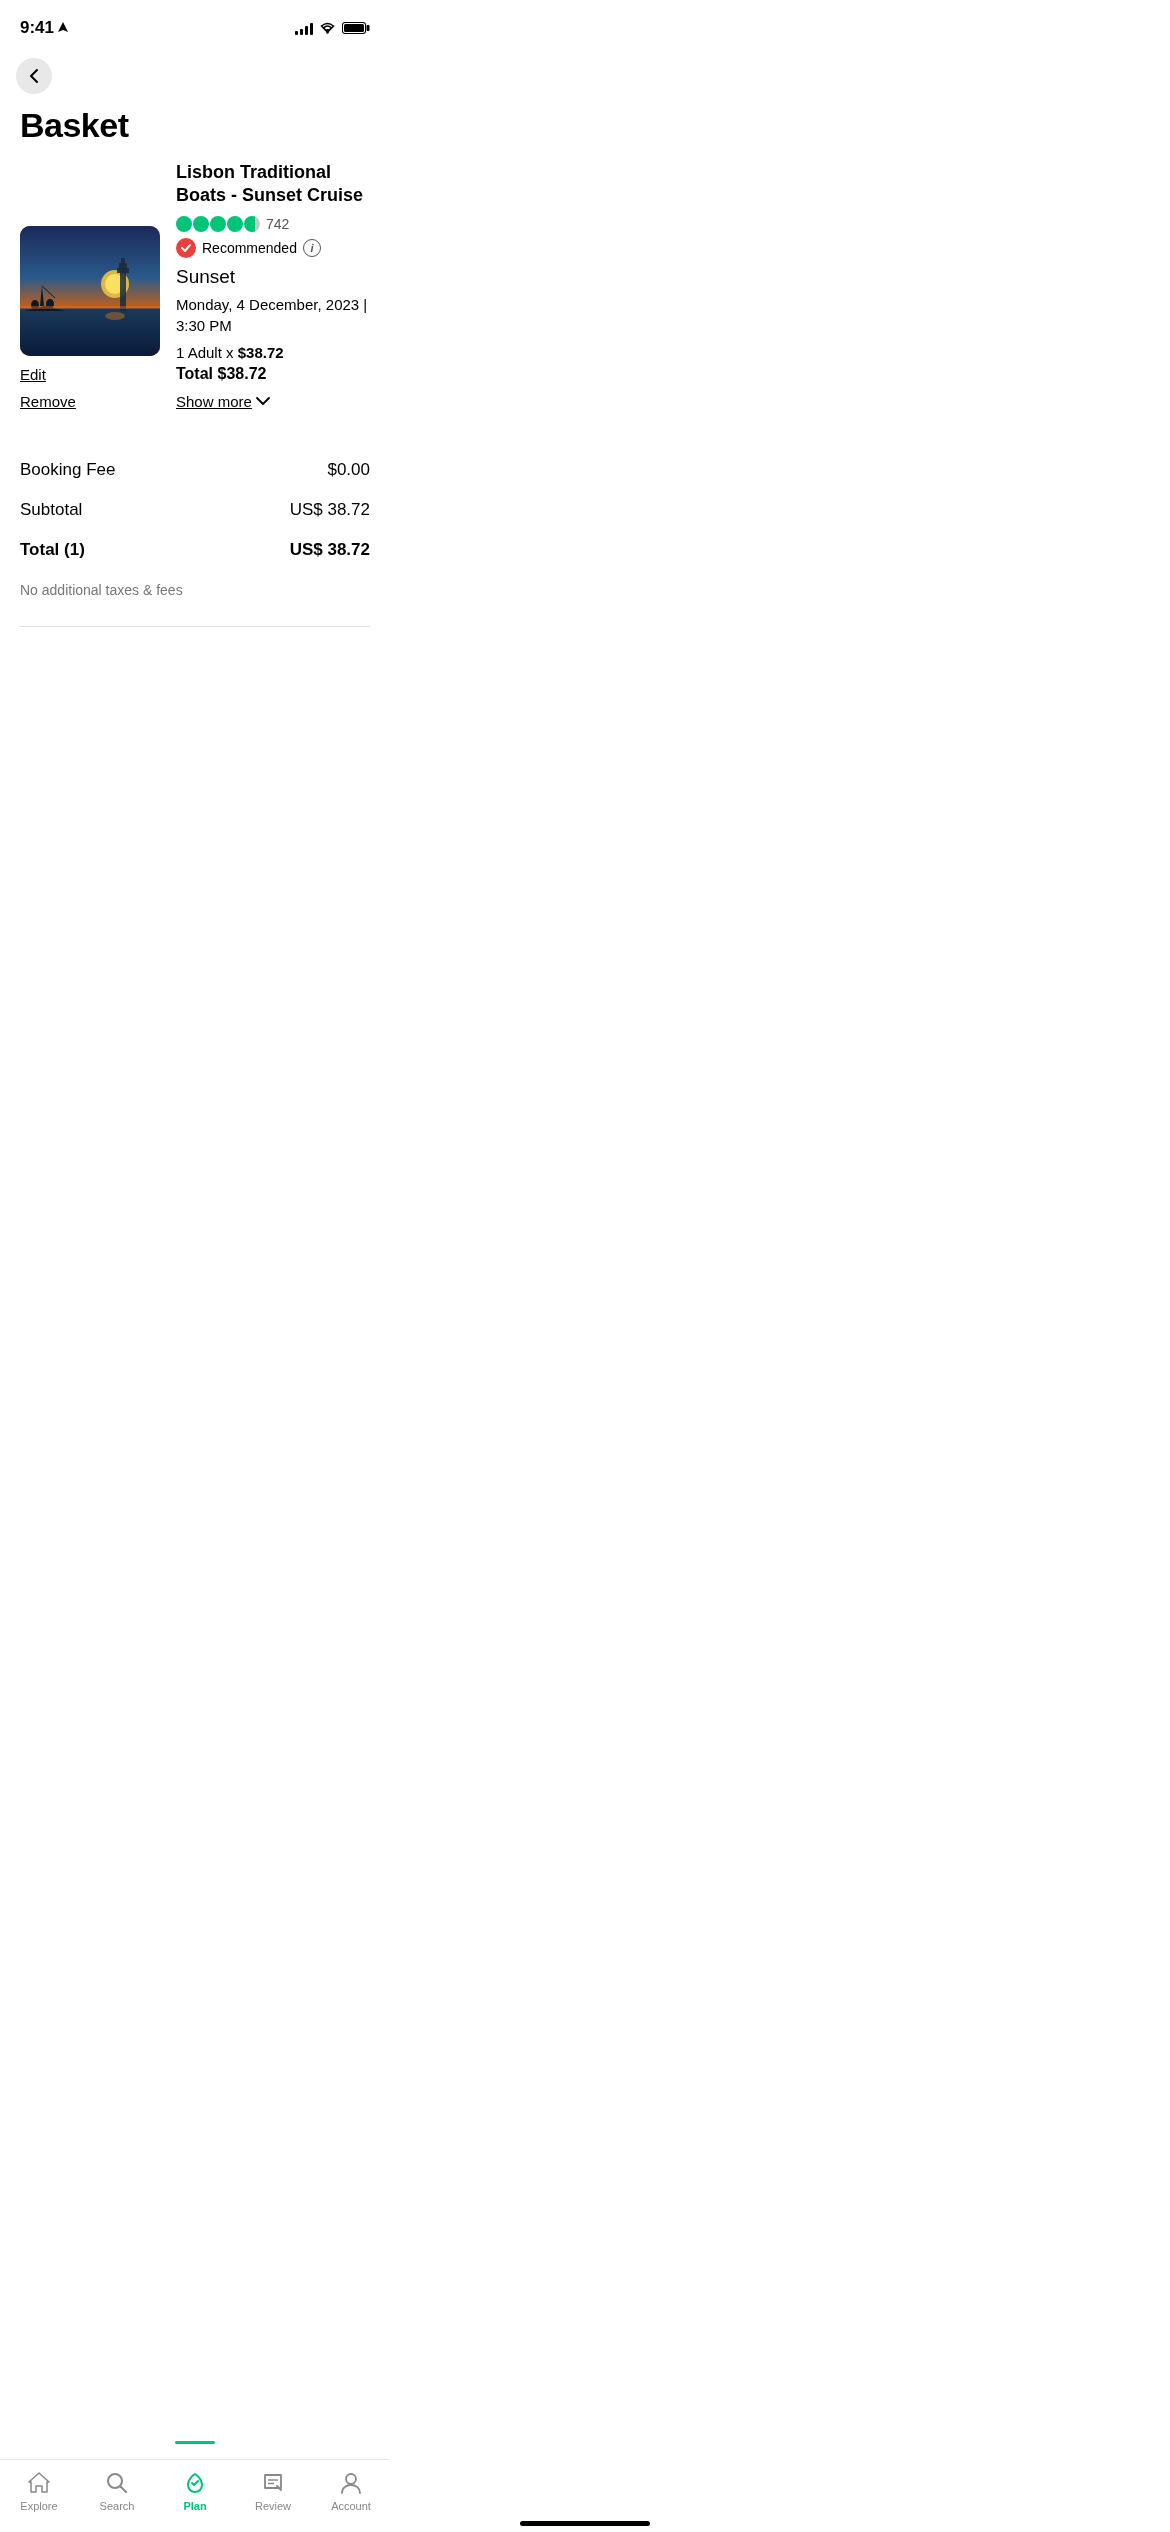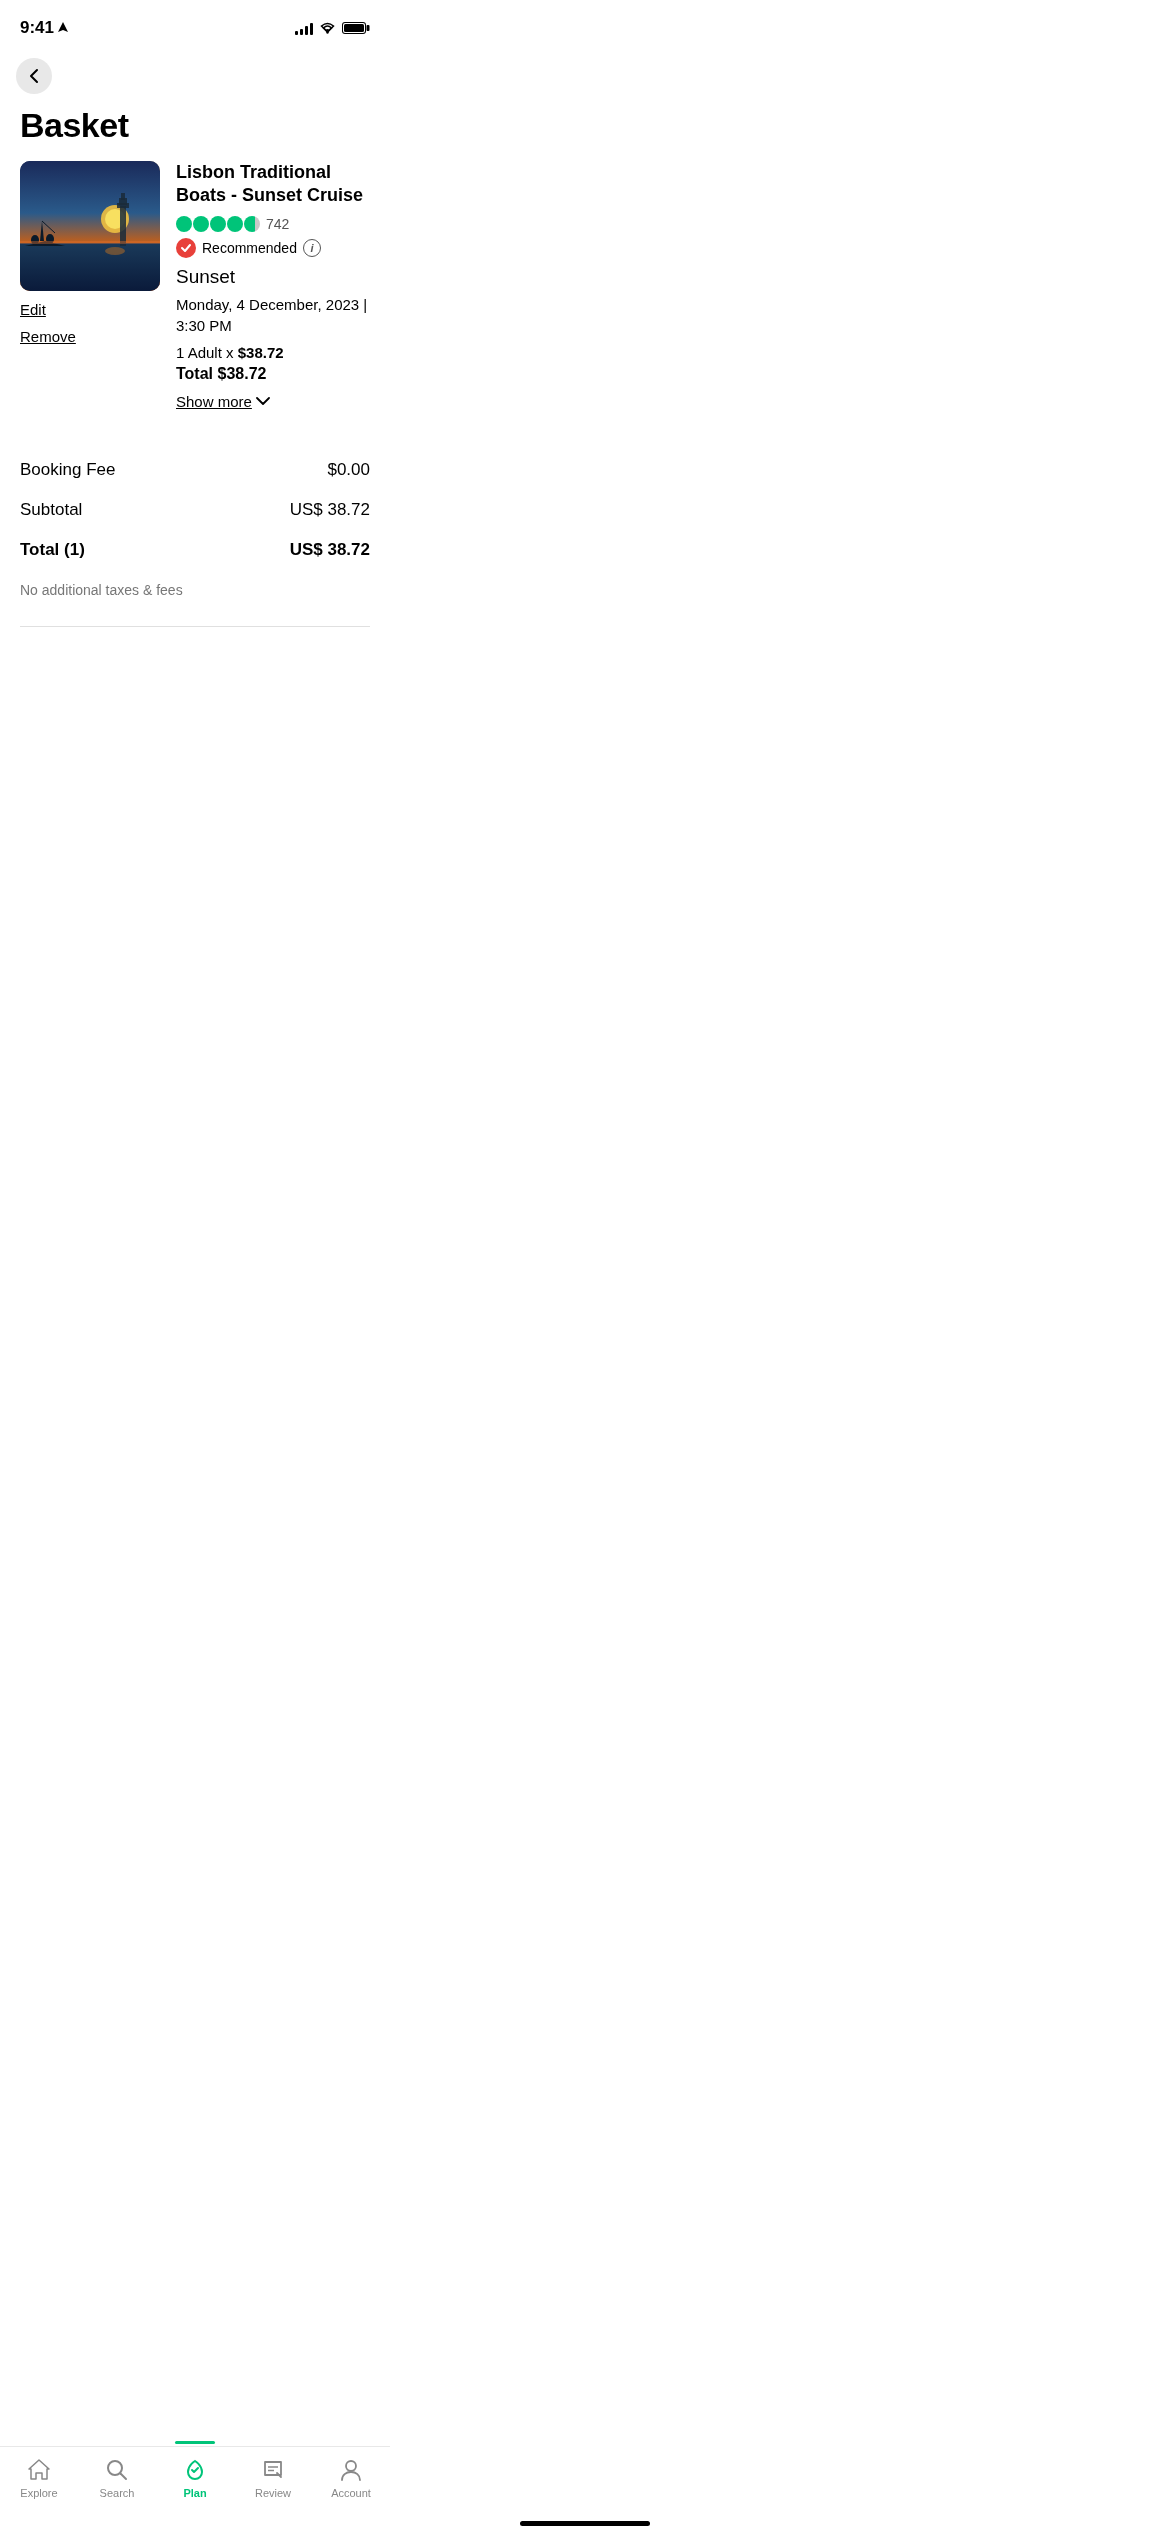--- a/index.html
+++ b/index.html
@@ -80,20 +80,21 @@
     .item-card {
       padding: 0 20px;
       display: flex;
       gap: 16px;
     }
 
     .item-image-col {
       display: flex;
       flex-direction: column;
       gap: 10px;
+      justify-content: flex-end;
     }
 
     .item-image {
       width: 140px;
       height: 130px;
       border-radius: 10px;
       background: linear-gradient(
         135deg,
         #1a2a4a 0%,
         #2a4a7a 20%,
@@ -302,21 +303,21 @@
       font-size: 20px;
       font-weight: 700;
       color: #000;
       cursor: pointer;
       letter-spacing: 0.2px;
     }
 
     
     .bottom-nav {
       position: fixed;
-      bottom: 13px;
+      bottom: 0;
       width: 390px;
       background: #fff;
       border-top: 1px solid #e8e8e8;
       display: flex;
       justify-content: space-around;
       align-items: flex-start;
       padding: 10px 0 20px 0;
     }
 
     .nav-item {

